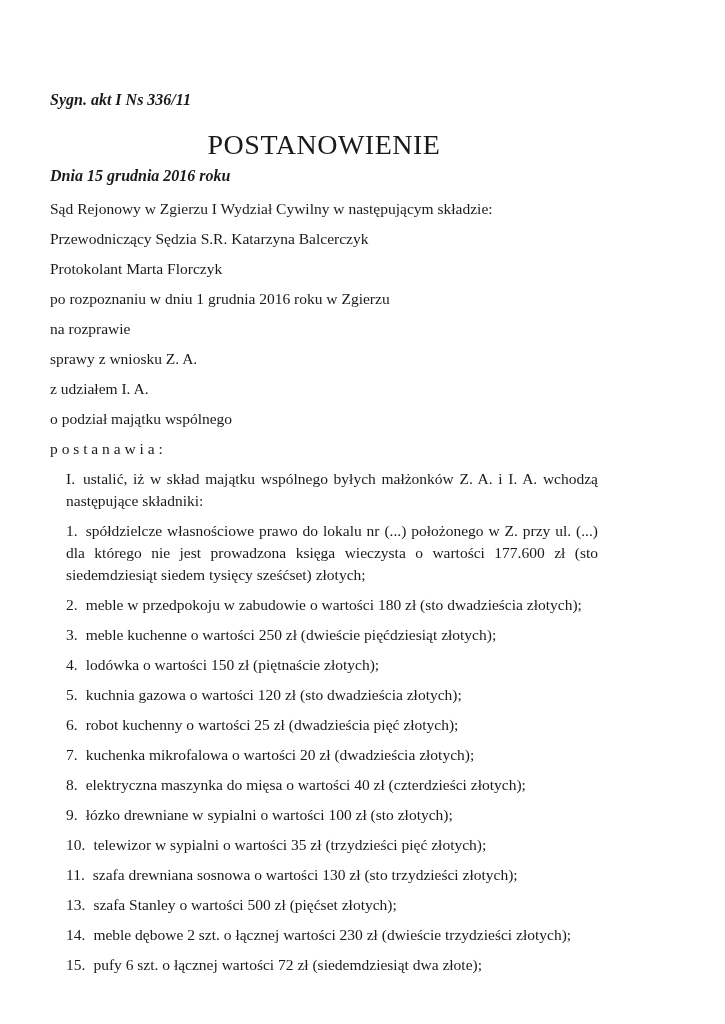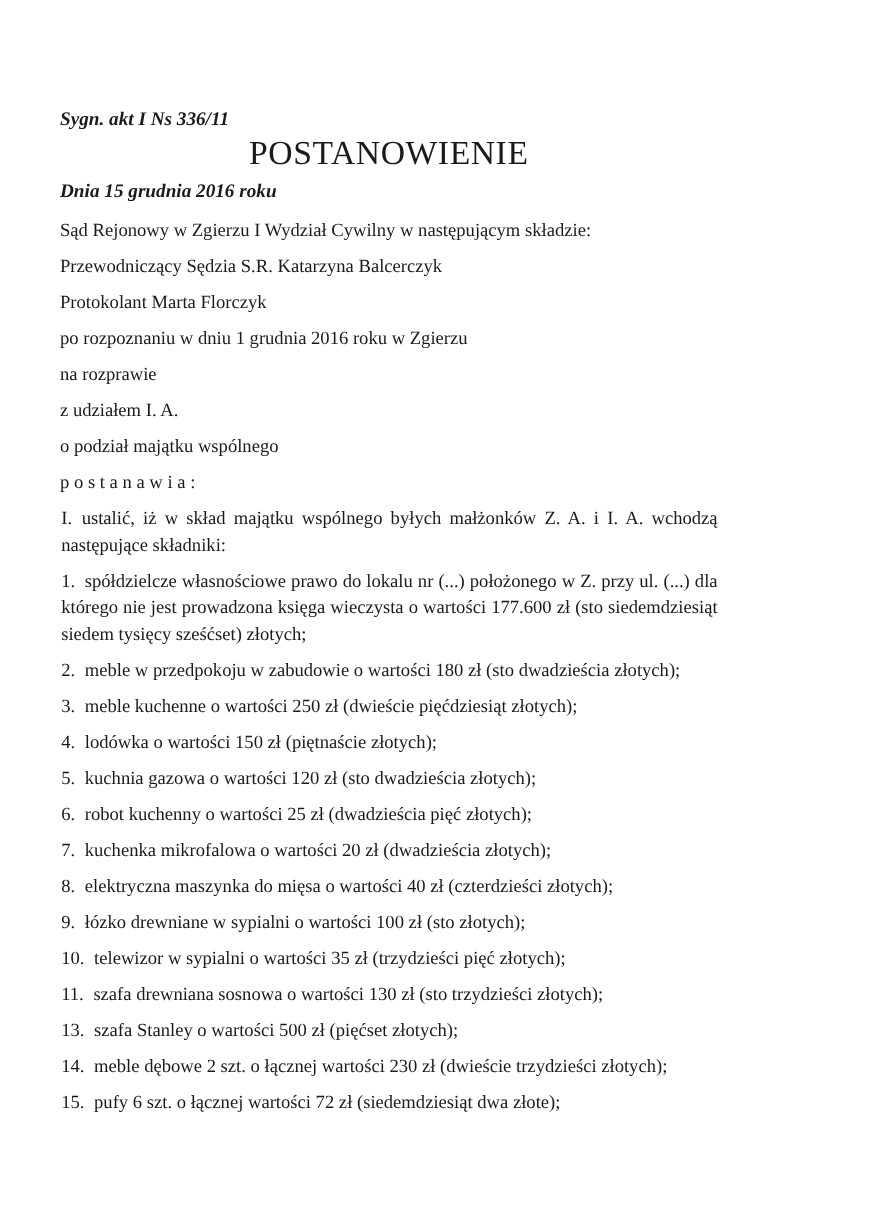--- a/index.html
+++ b/index.html
@@ -27,36 +27,36 @@
     font-style: italic;
     font-size: 16px;
     line-height: 20px;
     margin: 0;
   }
   .doc-title {
     font-size: 28px;
     font-weight: 400;
     text-align: center;
     line-height: 34px;
-    margin: 2px 0 0 0;
+    margin: 18px 0 0 0;
     letter-spacing: 0.5px;
   }
   .date-line {
     font-weight: 700;
     font-style: italic;
     font-size: 16px;
     line-height: 20px;
     margin: 4px 0 12px 0;
   }
   .para {
     margin: 0 0 8px 0;
     line-height: 22px;
   }
   .item-para {
-    margin: 0 0 8px 1px;
+    margin: 0 0 8px 16px;
     line-height: 22px;
     text-align: justify;
   }
   .item-num {
     margin-right: 8px;
   }
 </style>
 </head>
 <body>
 
@@ -73,20 +73,21 @@
       <p class="para">Sąd Rejonowy w Zgierzu I Wydział Cywilny w następującym składzie:</p>
 
       <p class="para">Przewodniczący Sędzia S.R. Katarzyna Balcerczyk</p>
 
       <p class="para">Protokolant Marta Florczyk</p>
 
       <p class="para">po rozpoznaniu w dniu 1 grudnia 2016 roku w Zgierzu</p>
 
       <p class="para">na rozprawie</p>
 
+      <p class="para">sprawy z wniosku Z. A.</p>
 
       <p class="para">z udziałem I. A.</p>
 
       <p class="para">o podział majątku wspólnego</p>
 
       <p class="para">p o s t a n a w i a :</p>
     </div>
 
   <p class="item-para"><span class="item-num">I.</span><span>ustalić, iż w skład majątku wspólnego byłych małżonków Z. A. i I. A. wchodzą następujące składniki:</span></p>
 

